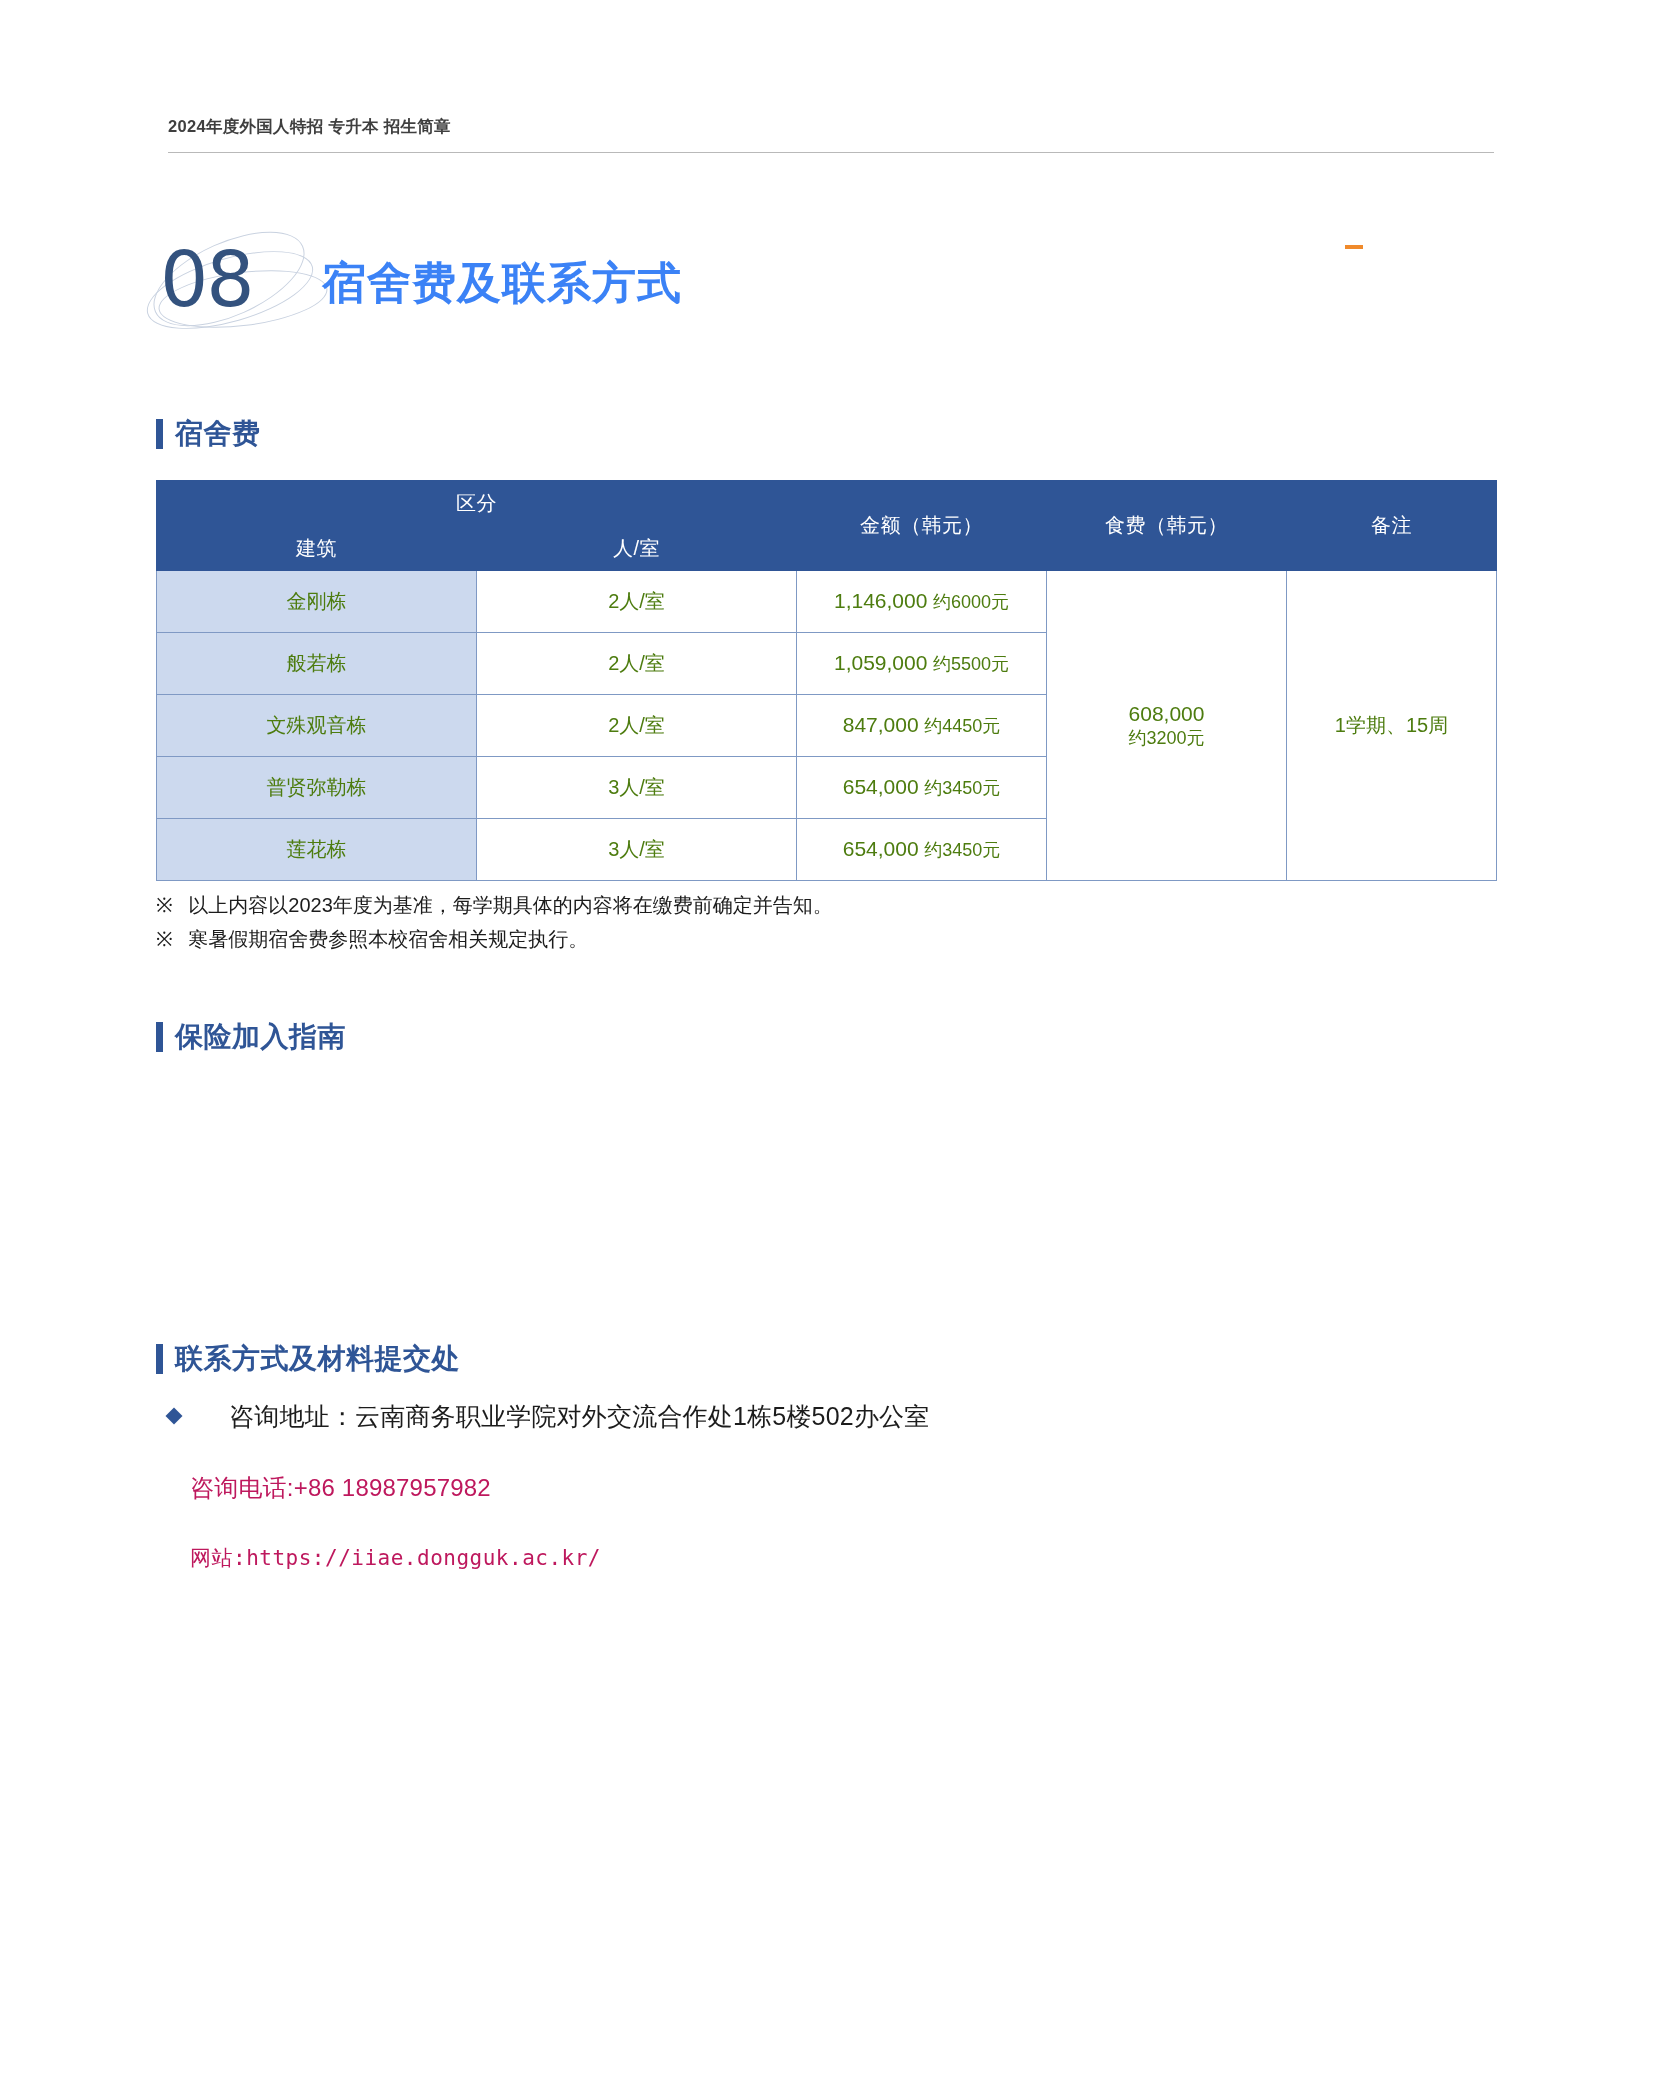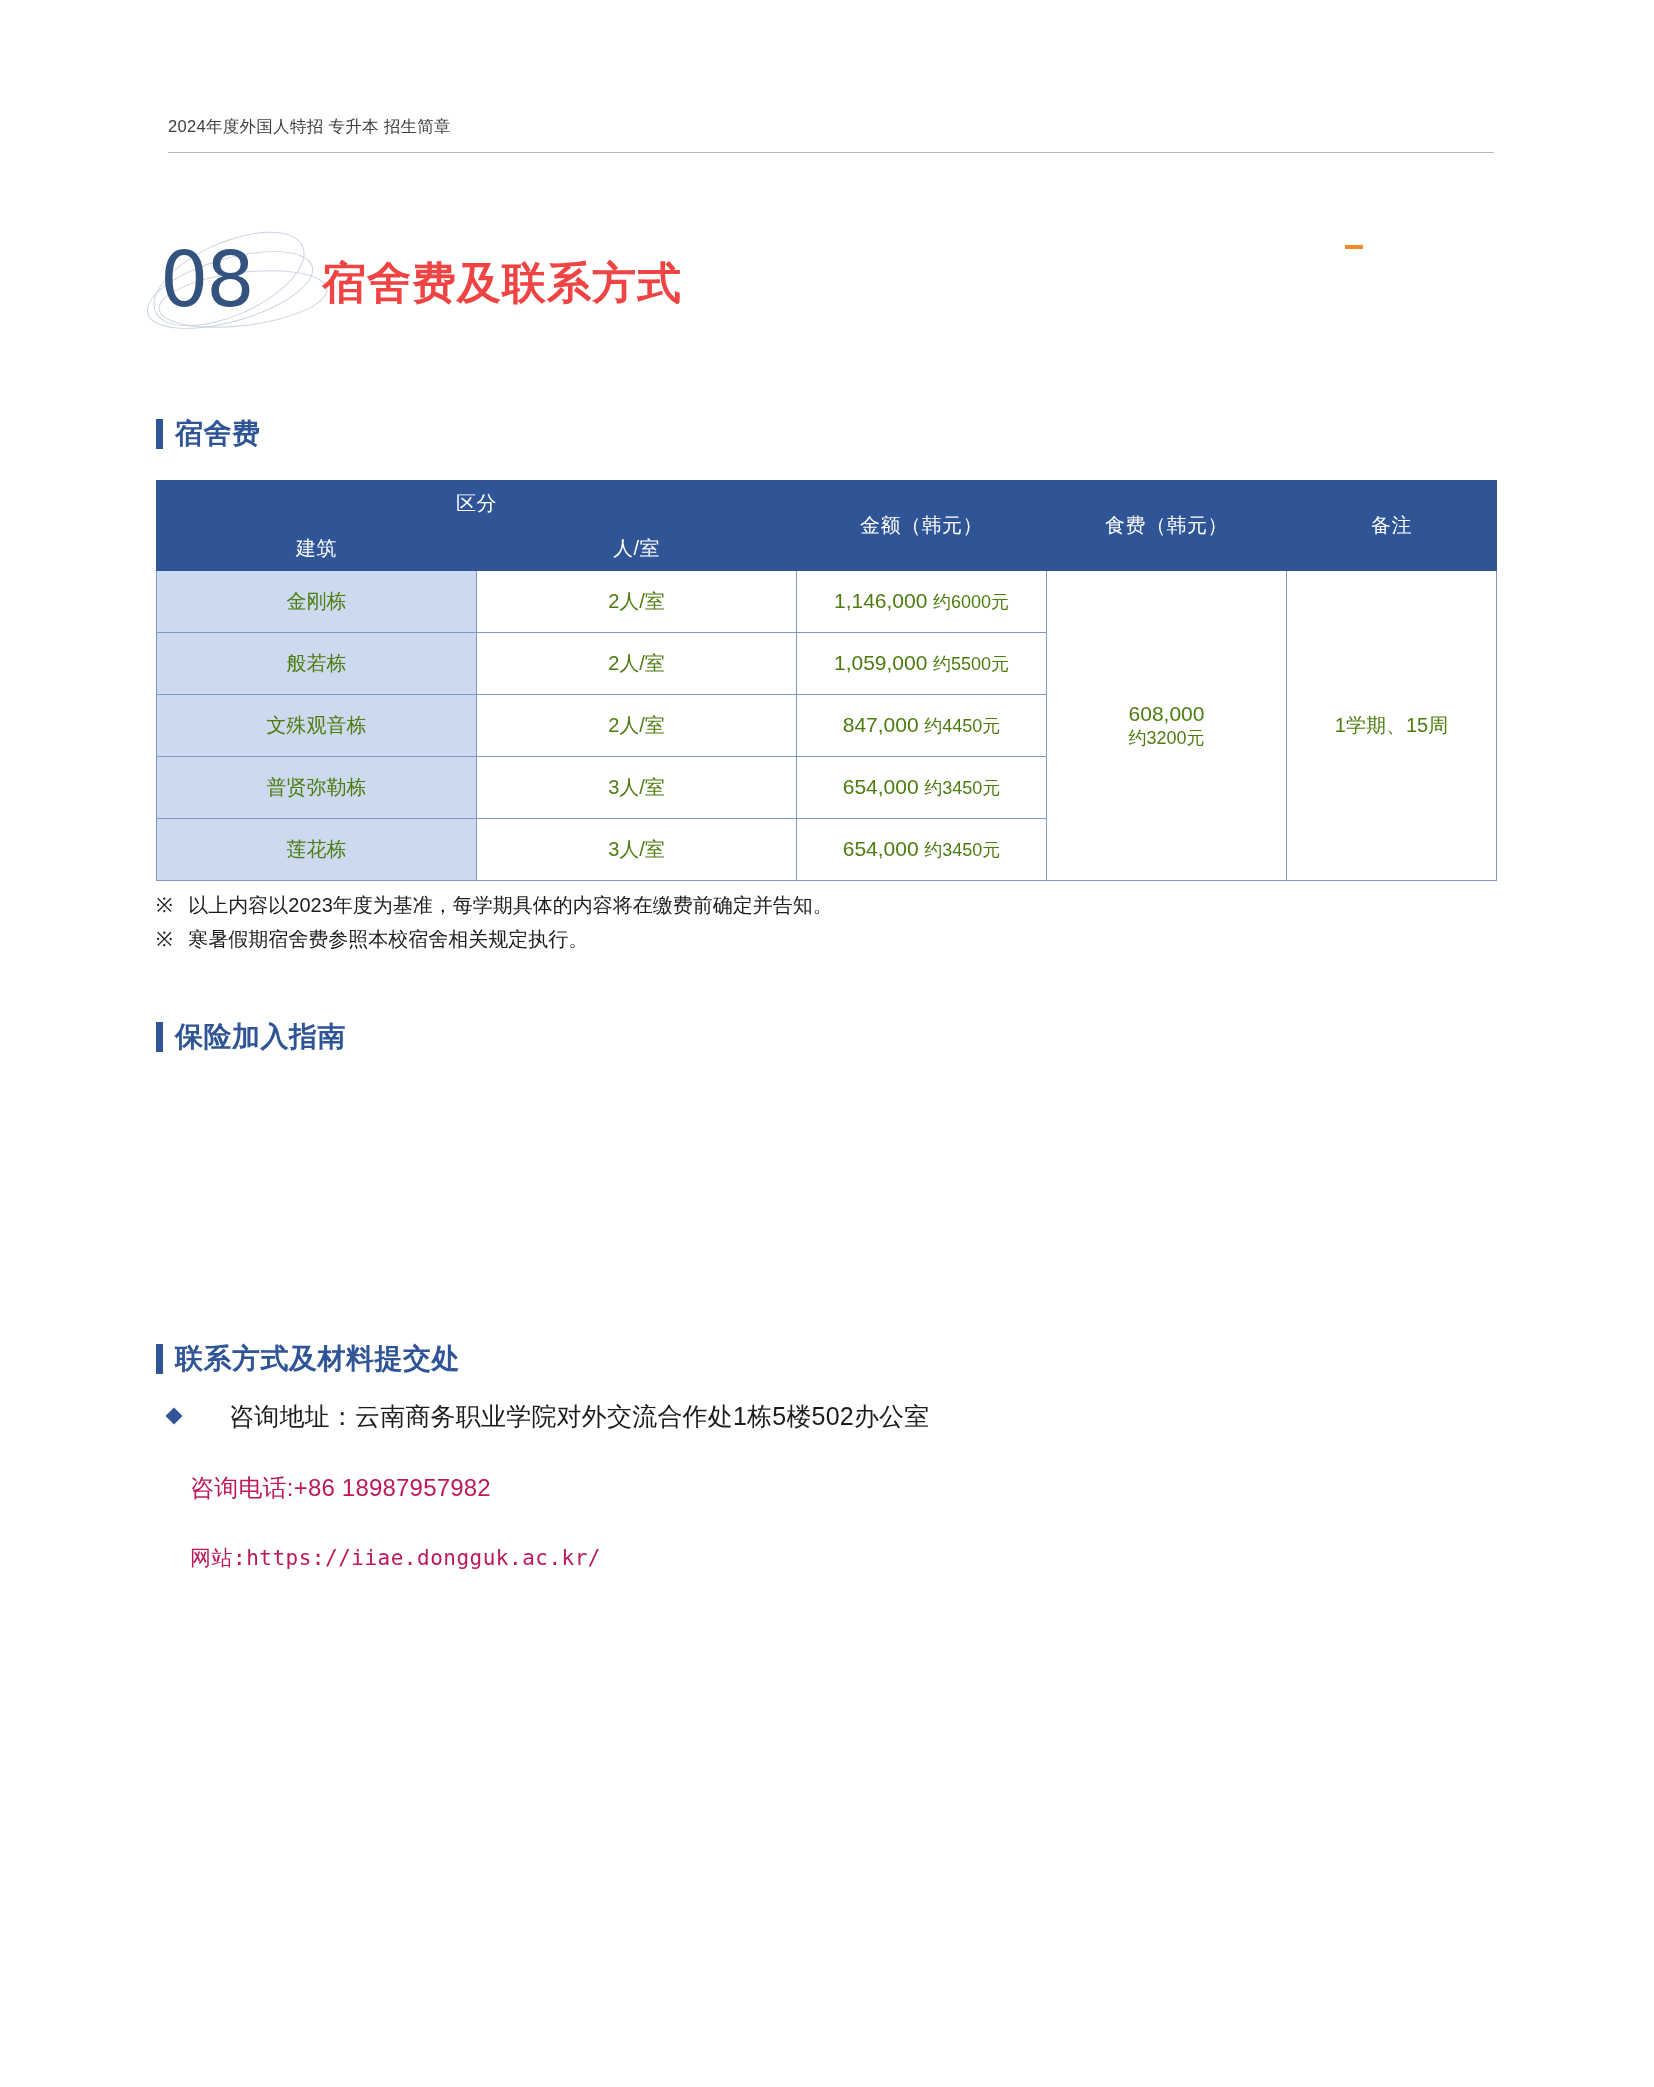--- a/index.html
+++ b/index.html
@@ -28,20 +28,21 @@
     position: absolute;
     left: 168px;
     top: 116px;
     width: 1330px;
   }
   .header-text {
     font-size: 16.5px;
     color: #3f3f3f;
     letter-spacing: 0.3px;
     padding-bottom: 14px;
+    font-weight: bold;
   }
   .header-rule {
     border-bottom: 1.2px solid #b9b9b9;
     width: 1326px;
   }
 
   
   .sec-head {
     position: absolute;
     left: 150px;
@@ -74,21 +75,21 @@
   .e1 { left: -6px;  top: 26px;  width: 170px; height: 62px; transform: rotate(-16deg); }
   .e2 { left: 8px;   top: 40px;  width: 168px; height: 52px; transform: rotate(-7deg); }
   .e3 { left: -2px;  top: 10px;  width: 160px; height: 72px; transform: rotate(-24deg); }
 
   .sec-title {
     position: absolute;
     left: 172px;
     top: 22px;
     font-size: 44px;
     font-weight: bold;
-    color: #ef4444;
+    color: #3b82f6;
     letter-spacing: 1px;
   }
   .orange-tick {
     position: absolute;
     left: 1345px;
     top: 245px;
     width: 18px;
     height: 4px;
     background: #f08a2b;
   }

